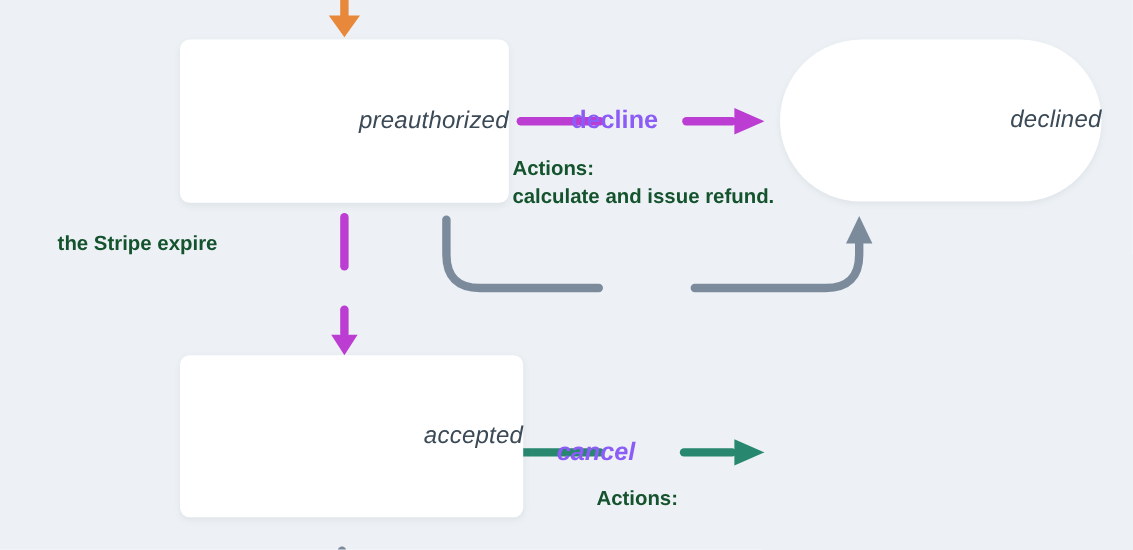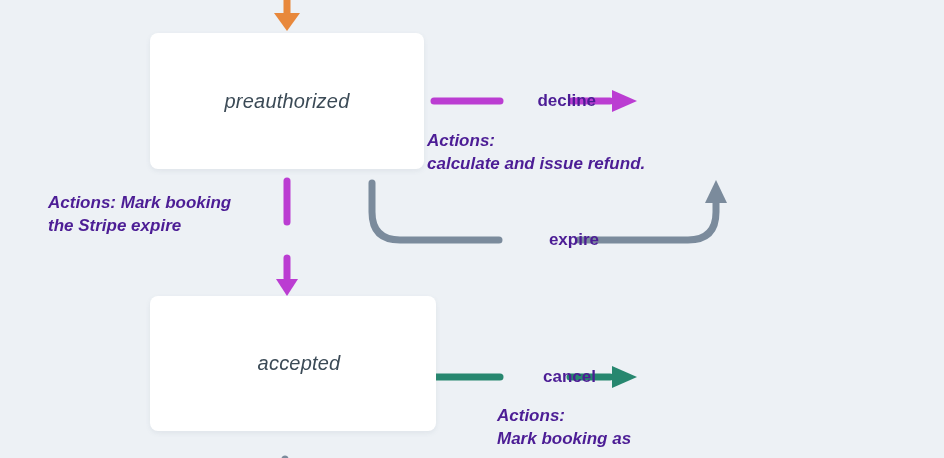--- a/index.html
+++ b/index.html
@@ -5,36 +5,36 @@
   html,body{margin:0;padding:0;}
   body{font-family:"Liberation Sans",sans-serif;}
   .stage{
     position:relative;width:944px;height:458px;overflow:hidden;
     background:#edf1f5;
   }
   .edges{position:absolute;left:0;top:0;pointer-events:none;}
   .edge{fill:none;stroke-width:7;stroke-linecap:round;stroke-linejoin:round;}
   .node{
     position:absolute;background:#ffffff;
-    display:flex;align-items:center;justify-content:center;
+    display:flex;align-items:center;justify-content:flex-end;
     box-shadow:0 2px 5px rgba(100,116,139,0.10);
   }
   .node.rect{border-radius:8px;}
   .node.pill{border-radius:70px;}
   .state-label{
     font-style:italic;font-weight:500;font-size:20px;color:#3b4a56;
     letter-spacing:0.2px;
   }
   .edge-label{
-    position:absolute;width:120px;text-align:right;
-    font-size:17px;font-weight:700;color:#4c1d95;line-height:22px;
+    position:absolute;width:120px;text-align:left;
+    font-size:21px;font-weight:700;color:#8b5cf6;line-height:22px;
   }
   .actions{
     position:absolute;font-size:17px;font-weight:600;line-height:23px;
-    color:#4c1d95;white-space:nowrap;font-style:italic;
+    color:#14532d;white-space:nowrap;
   }
 </style>
 </head>
 <body>
 
 <div class="stage">
 
   <svg class="edges" width="944" height="458" viewBox="0 0 944 458">
 
     <g stroke="#e8883b">
@@ -68,41 +68,41 @@
 
     <g stroke="#7b8b9c">
       <path class="edge" d="M285,459 V466"></path>
     </g>
   </svg>
 
   <div class="node rect" style="left:150px;top:33px;width:274px;height:136px;">
     <span class="state-label">preauthorized</span>
   </div>
 
+  <div class="node pill" style="left:650px;top:33px;width:268px;height:135px;">
+    <span class="state-label">declined</span>
+  </div>
 
   <div class="node rect" style="left:150px;top:296px;width:274px;height:135px;padding-left:12px;">
     <span class="state-label">accepted</span>
   </div>
 
 
   <div class="edge-label" style="left:476px;top:90px;">decline</div>
 
 
-  <div class="edge-label" style="left:479px;top:229px;">expire</div>
 
-  <div class="edge-label" style="left:476px;top:366px;">cancel</div>
+  <div class="edge-label" style="left:464px;top:366px;font-style:italic;">cancel</div>
 
   <div class="actions" style="left:427px;top:129px;">
     <div>Actions:</div>
     <div>calculate and issue refund.</div>
   </div>
 
   <div class="actions" style="left:48px;top:191px;">
-    <div>Actions: Mark booking</div>
     <div>the Stripe expire</div>
   </div>
 
   <div class="actions" style="left:497px;top:404px;">
     <div>Actions:</div>
-    <div>Mark booking as</div>
   </div>
 
 </div>
 
 </body></html>

